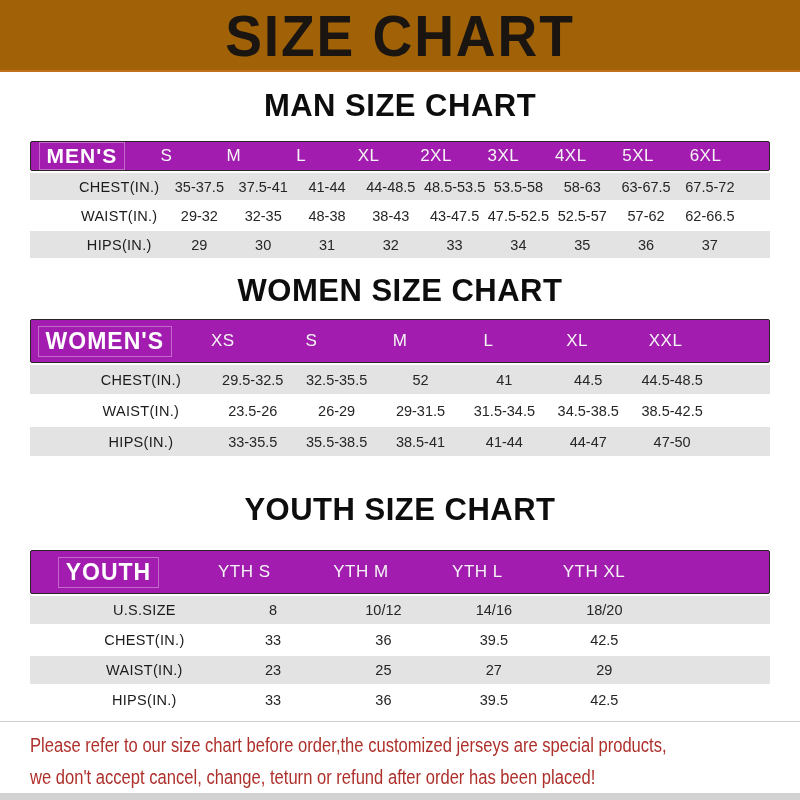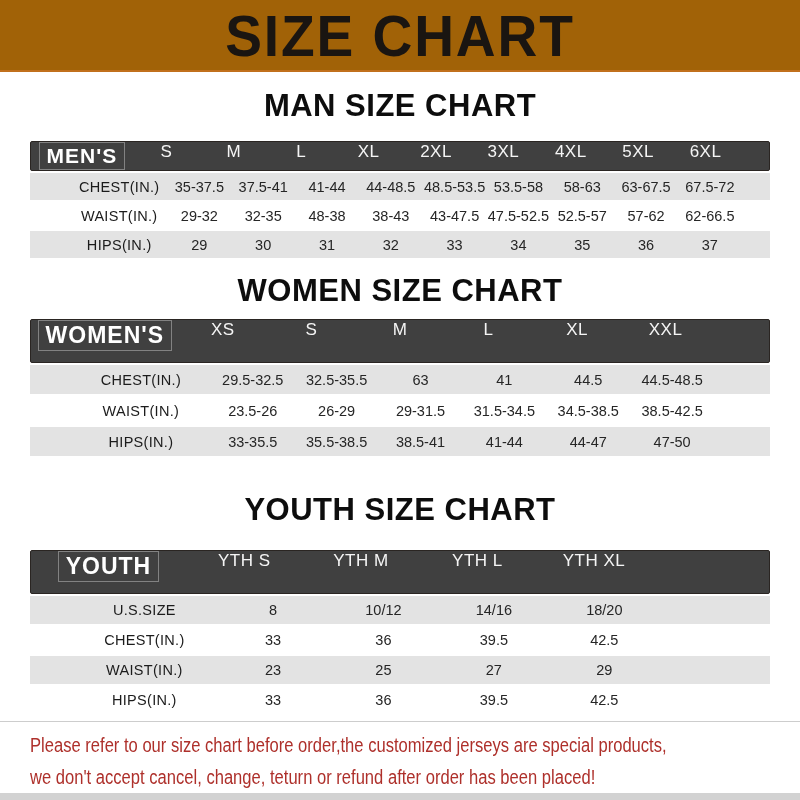--- a/index.html
+++ b/index.html
@@ -27,22 +27,22 @@
   .sec1 .heading { margin-top: 15px; }
   .sec2 .heading { margin-top: 36px; }
   .tbl { margin: 0 30px; }
   .sec0 .tbl { margin-top: 17px; }
   .sec1 .tbl { margin-top: 10px; }
   .sec2 .tbl { margin-top: 22px; }
   .tbl0 { --lw: 13.8%; --cw: 9.13%; --rh: 27px; --bh: 30px; }
   .tbl1 { --lw: 20%;   --cw: 12%;   --rh: 29px; --bh: 44px; }
   .tbl2 { --lw: 21%;   --cw: 15.8%; --rh: 28px; --bh: 44px; }
   .bar {
-    height: var(--bh); background: #404040; color: #ffffff;
-    display: flex; align-items: flex-start; border-radius: 2px;
+    height: var(--bh); background: #a21caf; color: #ffffff;
+    display: flex; align-items: center; border-radius: 2px;
     border: 1px solid #2a2522;
   }
   .cell { display: flex; align-items: center; justify-content: center; white-space: nowrap; }
   .labelcell { width: var(--lw); }
   .col { width: var(--cw); }
   .spacer { flex: 1; }
   .bar-label {
     font-weight: 700; letter-spacing: 1px; color: #ffffff;
     border: 1px solid rgba(255,255,255,0.35); padding: 1px 7px;
     display: inline-flex; align-items: center;
@@ -148,21 +148,21 @@
           <span class="cell col header-size-label">M</span>
           <span class="cell col header-size-label">L</span>
           <span class="cell col header-size-label">XL</span>
           <span class="cell col header-size-label">XXL</span>
           <span class="cell spacer"></span>
         </div>
         <div class="row gray">
           <span class="cell labelcell row-label">CHEST(IN.)</span>
           <span class="cell col value">29.5-32.5</span>
           <span class="cell col value">32.5-35.5</span>
-          <span class="cell col value">63</span>
+          <span class="cell col value">52</span>
           <span class="cell col value">41</span>
           <span class="cell col value">44.5</span>
           <span class="cell col value">44.5-48.5</span>
           <span class="cell spacer"></span>
         </div>
         <div class="row white">
           <span class="cell labelcell row-label">WAIST(IN.)</span>
           <span class="cell col value">23.5-26</span>
           <span class="cell col value">26-29</span>
           <span class="cell col value">29-31.5</span>

